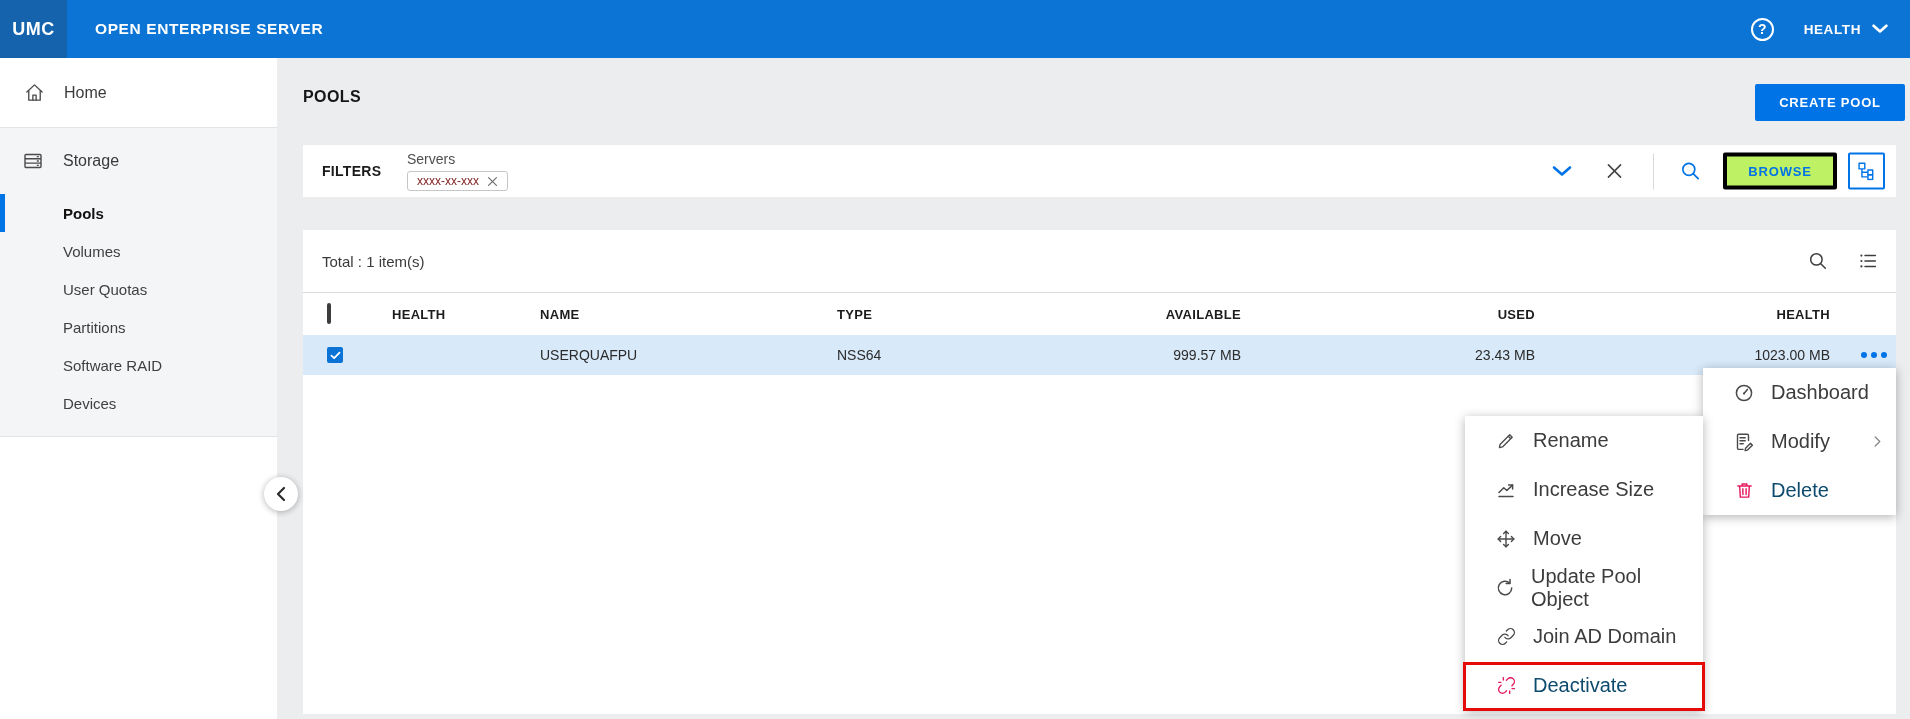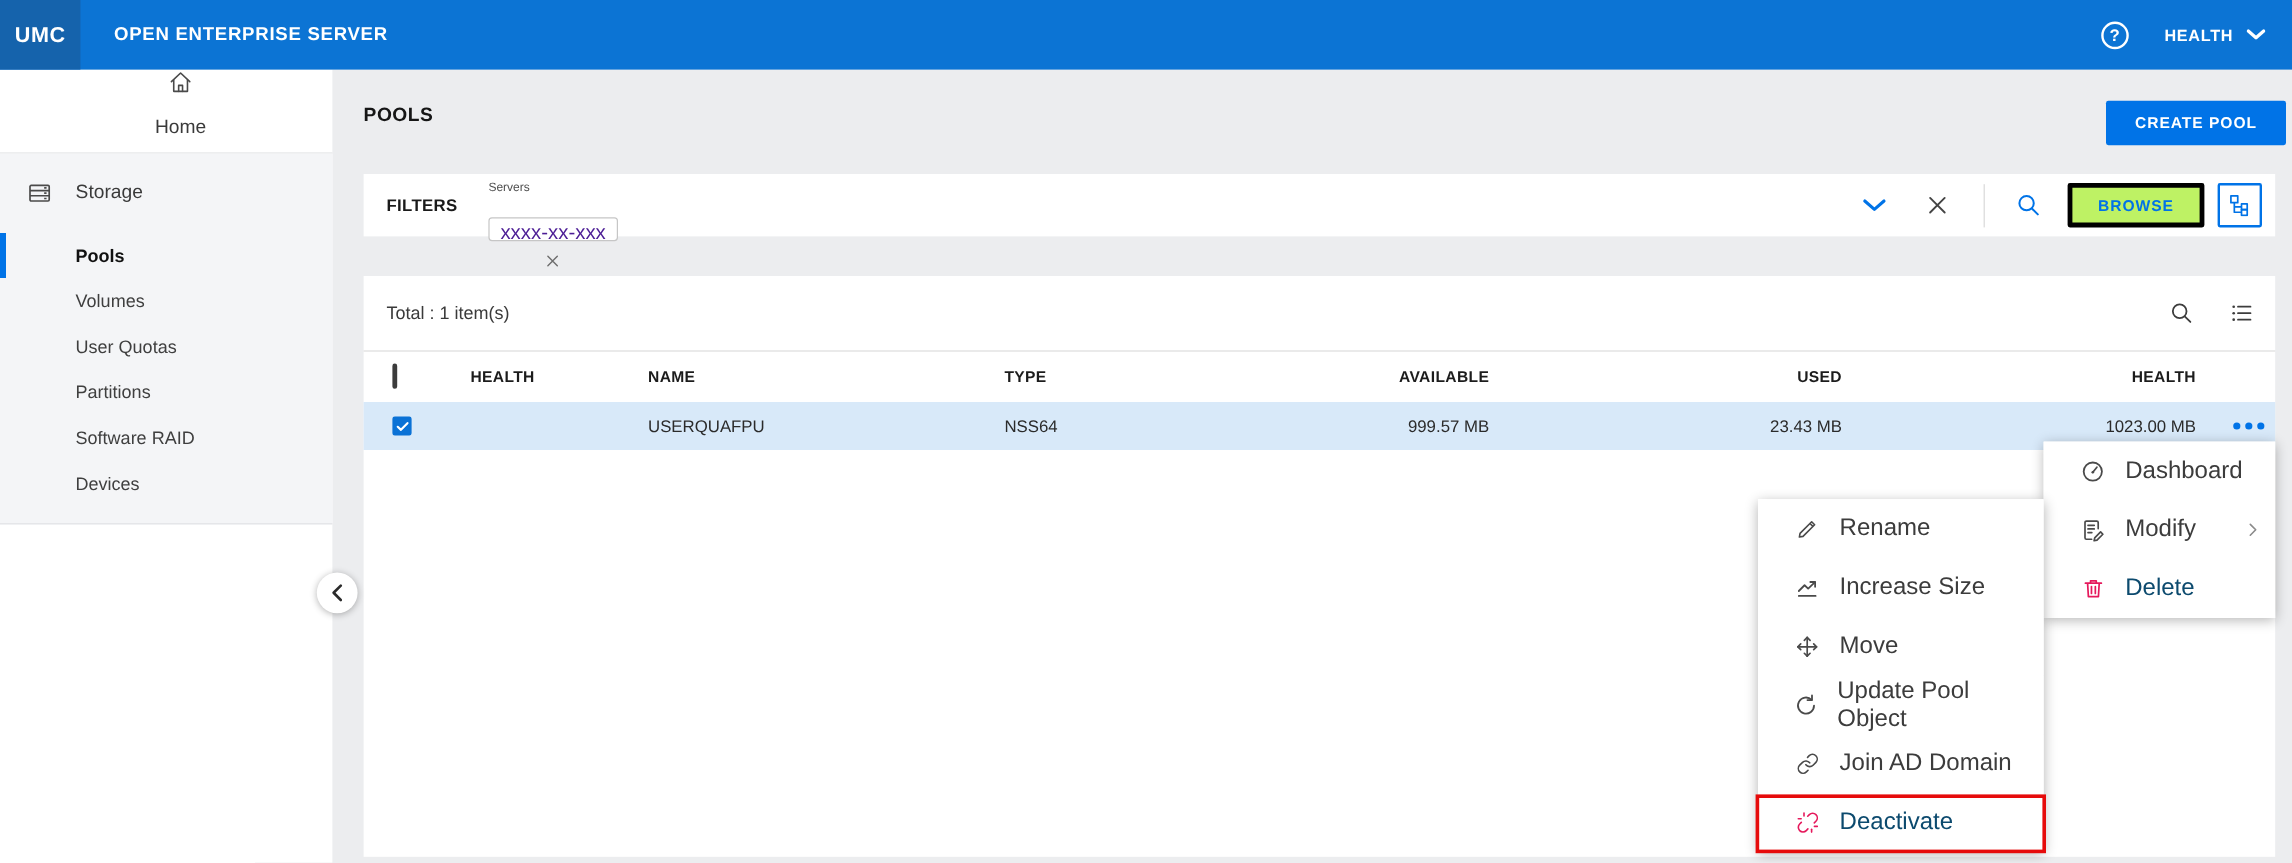--- a/index.html
+++ b/index.html
@@ -10,39 +10,39 @@
   .topbar { position:absolute; left:0; top:0; width:1910px; height:58px; background:#0c74d4; z-index:30; display:flex; align-items:center; }
   .umc-box { width:67px; height:58px; background:#1563ac; color:#fff; font-weight:bold; font-size:18px; display:flex; align-items:center; justify-content:center; letter-spacing:.5px; cursor:pointer; }
   .product { color:#fff; font-weight:bold; font-size:15.5px; letter-spacing:.6px; margin-left:28px; }
   .tb-right { position:absolute; right:22px; top:0; height:58px; display:flex; align-items:center; gap:30px; }
   .help-circle { width:23px; height:23px; border:2px solid #fff; border-radius:50%; color:#fff; font-size:14px; font-weight:bold; display:flex; align-items:center; justify-content:center; cursor:pointer; }
   .user-menu { display:flex; align-items:center; gap:11px; cursor:pointer; }
   .user-name { color:#fff; font-weight:bold; font-size:13.5px; letter-spacing:.6px; }
 
   
   .sidebar { position:absolute; left:0; top:58px; width:277px; bottom:0; background:#fff; z-index:10; }
-  .side-home { height:70px; border-bottom:1px solid #e2e3e5; display:flex; align-items:center; padding-left:24px; gap:19px; font-size:16px; color:#3a3a3a; cursor:pointer;flex-direction:column; }
+  .side-home { height:70px; border-bottom:1px solid #e2e3e5; display:flex; align-items:center; padding-left:24px; gap:19px; font-size:16px; color:#3a3a3a; cursor:pointer; }
   .side-group { background:#f4f5f7; border-bottom:1px solid #e2e3e5; padding-bottom:14px; }
   .side-storage { height:66px; display:flex; align-items:center; padding-left:22px; gap:19px; font-size:16px; color:#3a3a3a; cursor:pointer; }
   .side-sub-item { height:38px; display:flex; align-items:center; padding-left:63px; font-size:15px; color:#3f3f3f; cursor:pointer; position:relative; }
   .side-sub-item.active { font-weight:bold; color:#111; box-shadow:inset 5px 0 0 #0073e7; }
   .side-icon { color:#4a4a4a; display:flex; }
 
   .collapse-btn { position:absolute; left:264px; top:477px; width:34px; height:34px; border-radius:50%; background:#fff; box-shadow:0 1px 6px rgba(0,0,0,.3); display:flex; align-items:center; justify-content:center; z-index:15; cursor:pointer; color:#2b2b2b; }
 
   
   .page-title { position:absolute; left:303px; top:88px; font-size:16px; font-weight:bold; color:#161616; letter-spacing:.4px; z-index:5; }
   .create-btn { position:absolute; left:1755px; top:84px; width:150px; height:37px; background:#0073e7; color:#fff; border:none; font-weight:bold; font-size:13px; letter-spacing:.8px; border-radius:2px; cursor:pointer; z-index:5; font-family:inherit; }
 
   .card { position:absolute; background:#fff; }
   .filters-card { left:303px; top:145px; width:1593px; height:52px; z-index:5; }
   .filters-label { position:absolute; left:19px; top:50%; transform:translateY(-50%); font-weight:bold; font-size:14px; color:#1a1a1a; letter-spacing:.3px; }
   .servers-block { position:absolute; left:104px; top:6px; }
-  .servers-label { font-size:10px; color:#4e4e4e; margin-bottom:19px; }
-  .chip { display:inline-flex; align-items:center; gap:8px; border:1px solid #c6c6c6; border-radius:3px; padding:2px 9px; font-size:17px; color:#4c1d95; background:#fff; height:20px; cursor:default;flex-direction:column; }
+  .servers-label { font-size:14px; color:#4e4e4e; margin-bottom:4px; }
+  .chip { display:inline-flex; align-items:center; gap:8px; border:1px solid #c6c6c6; border-radius:3px; padding:2px 9px; font-size:12px; color:#7f1d1d; background:#fff; height:20px; cursor:default; }
   .chip .close { color:#6d6d6d; display:flex; cursor:pointer; }
   .f-right { position:absolute; right:11px; top:50%; transform:translateY(-50%); display:flex; align-items:center; }
   .f-chevron { color:#0073e7; display:flex; cursor:pointer; margin-right:34px; }
   .f-clear { color:#454545; display:flex; cursor:pointer; margin-right:30px; }
   .f-divider { width:1px; height:36px; background:#d9d9d9; margin-right:26px; }
   .f-search { color:#0073e7; display:flex; cursor:pointer; margin-right:22px; }
   .browse-btn { width:114px; height:37px; border:4px solid #000000; background:#bef264; color:#0073e7; font-weight:bold; font-size:13px; letter-spacing:.8px; border-radius:2px; cursor:pointer; margin-right:11px; font-family:inherit; }
   .tree-btn { width:37px; height:37px; border:2px solid #0073e7; background:#fff; color:#0073e7; border-radius:2px; cursor:pointer; display:flex; align-items:center; justify-content:center; }
 
   .table-card { left:303px; top:230px; width:1593px; height:484px; z-index:4; }

